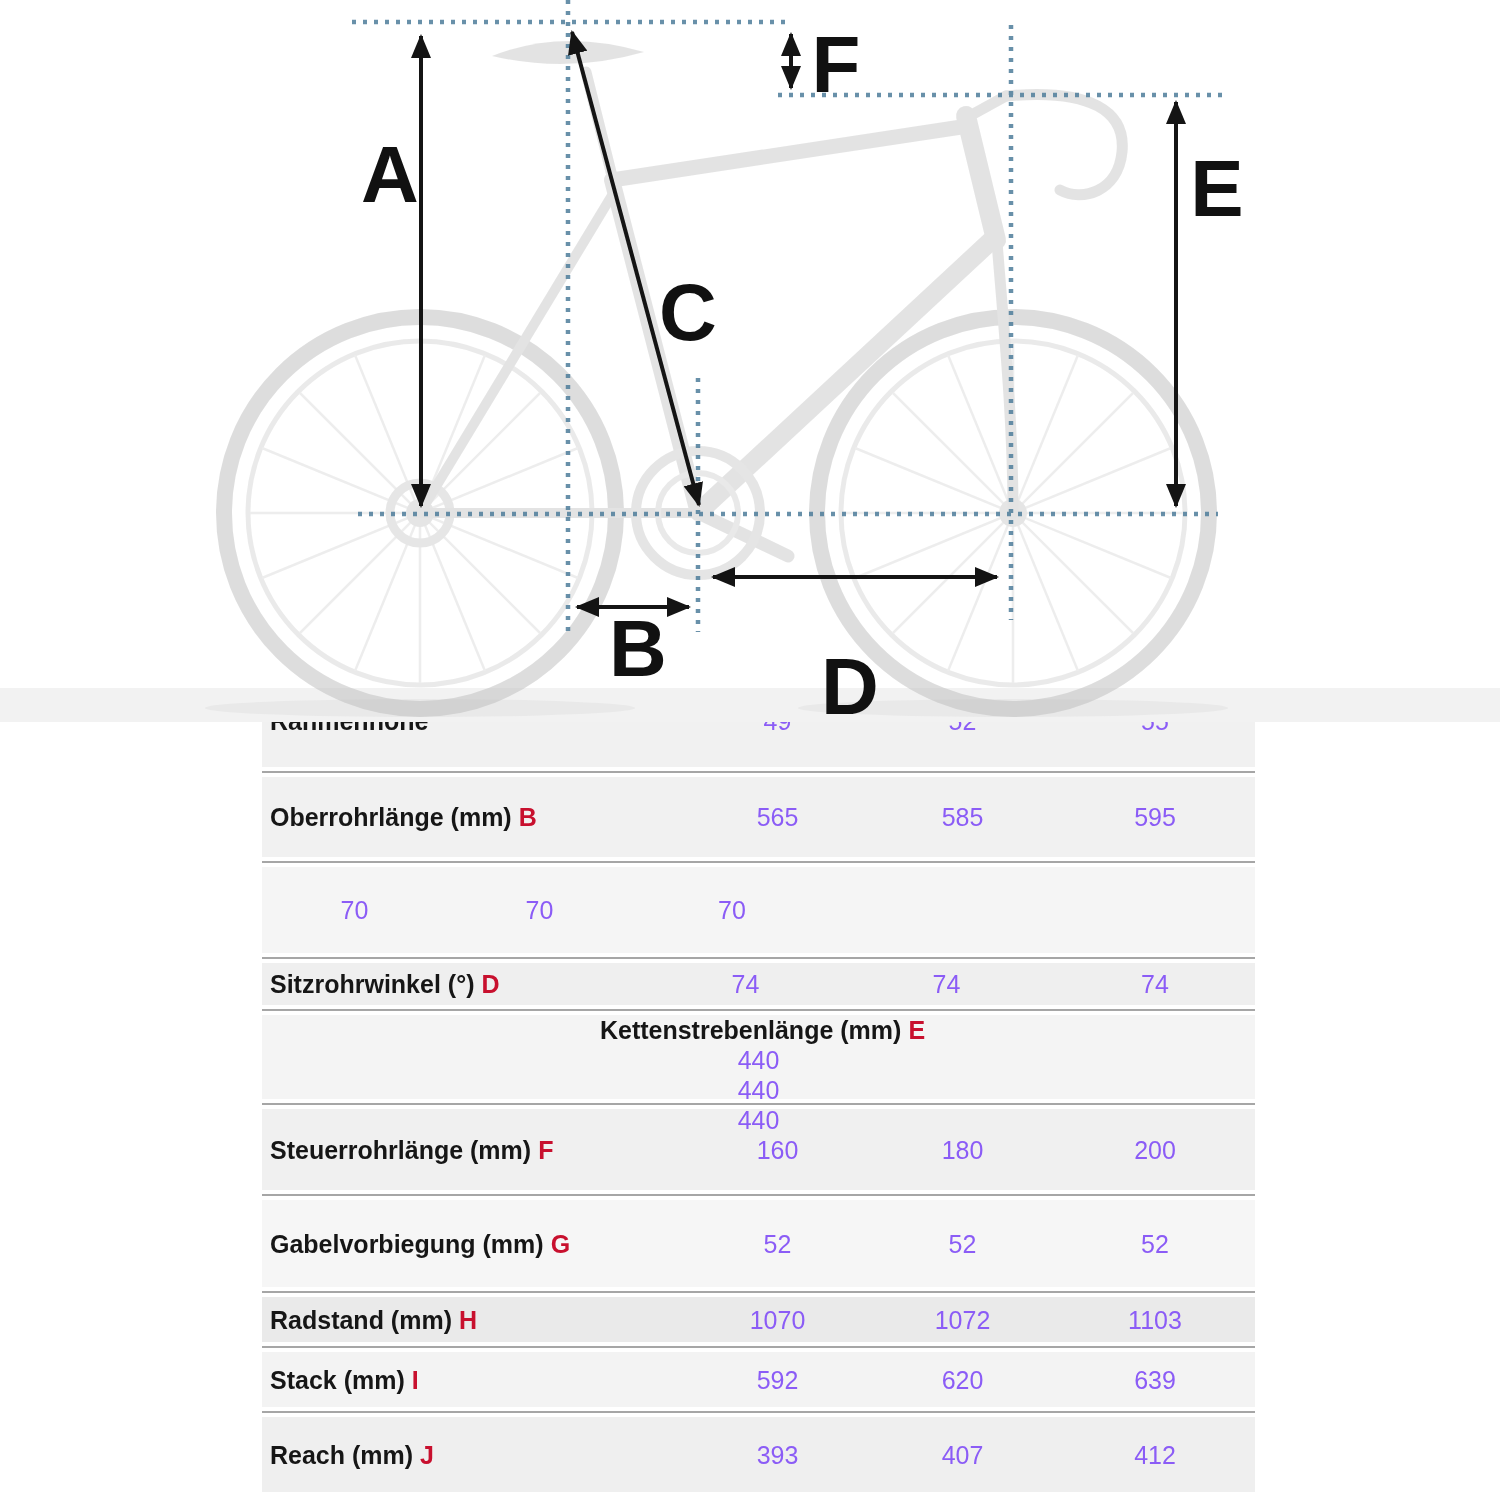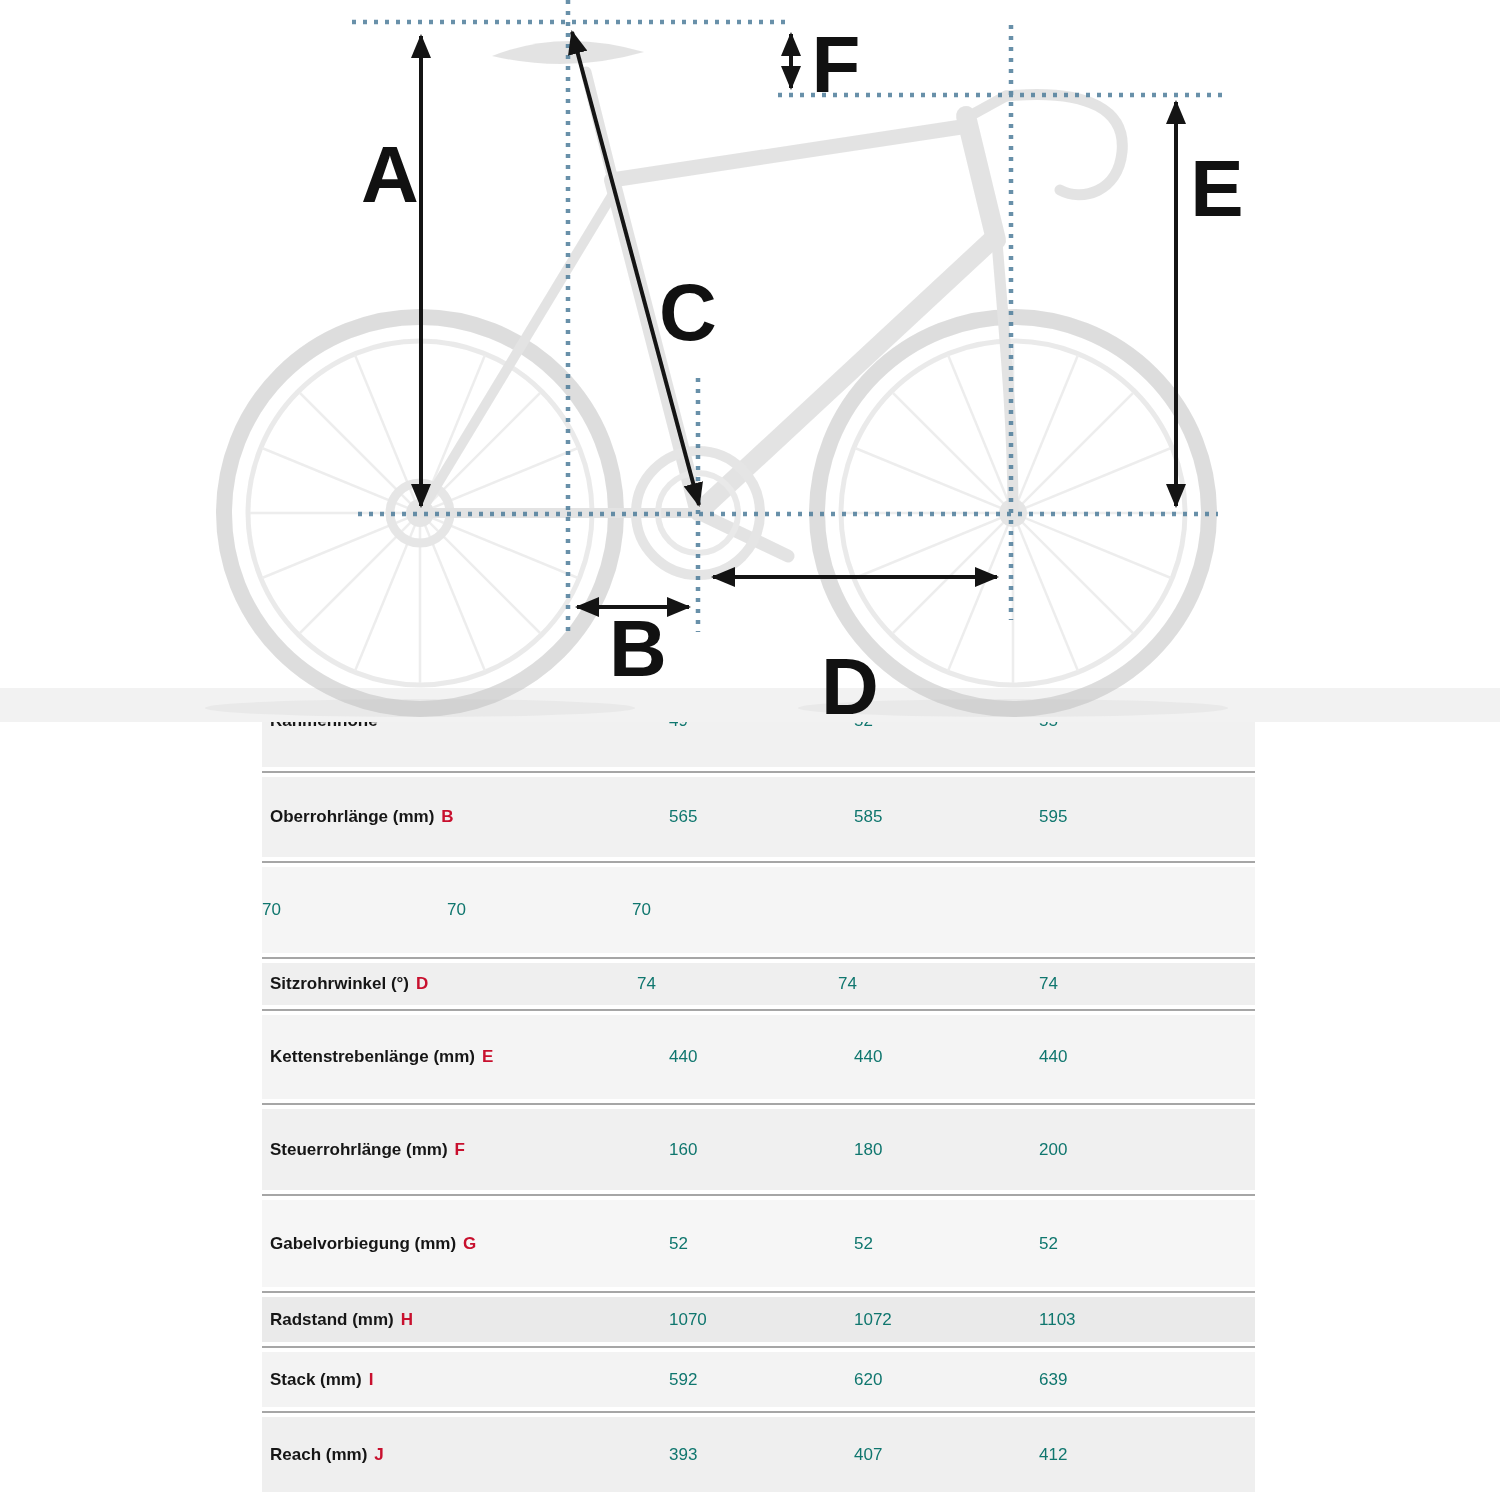--- a/index.html
+++ b/index.html
@@ -5,34 +5,34 @@
   html,body{margin:0;padding:0;background:#ffffff;}
   .stage{
     position:relative;width:1500px;height:1500px;background:#ffffff;
     font-family:"Liberation Sans",sans-serif;color:#141414;overflow:hidden;
   }
   .diagram{position:relative;width:1500px;height:722px;background:#ffffff;}
   .diagram svg{display:block;}
   .dim-label{font-family:"Liberation Sans",sans-serif;font-weight:bold;fill:#111111;font-size:80px;}
 
   .spec-table{margin-left:262px;width:993px;}
-  .row{display:flex;align-items:center;padding-right:16px;box-sizing:border-box;
-       font-size:17px;line-height:30px;}
+  .row{display:flex;align-items:center;box-sizing:border-box;
+       font-size:25px;line-height:30px;}
   .row .lbl{flex:1;padding-left:8px;font-weight:bold;color:#161616;white-space:nowrap;}
   .row .ltr{font-weight:bold;margin-left:7px;}
-  .row .v{width:185px;text-align:left;font-weight:normal;color:#0f766e;}
+  .row .v{width:185px;text-align:center;font-weight:normal;color:#8b5cf6;}
   .row .v:last-child{width:200px;}
   .sep{height:10px;background:linear-gradient(to bottom,#ffffff 0px,#ffffff 4px,#a6a6a6 4px,#a6a6a6 6px,#ffffff 6px,#ffffff 10px);}
   
   .r1{height:45px;background:#f1f1f1;align-items:flex-start;overflow:hidden;}
   .r1 > *{margin-top:-16px;}
   .r2{height:80px;background:#f1f1f1;}
   .r3{height:86px;background:#f5f5f5;}
   .r4{height:42px;background:#efefef;gap:16px;}
-  .r5{height:84px;background:#f4f4f4;}
+  .r5{height:84px;background:#f4f4f4;flex-direction:column;}
   .r6{height:81px;background:#f0f0f0;}
   .r7{height:87px;background:#f6f6f6;}
   .r8{height:45px;background:#eaeaea;}
   .r9{height:55px;background:#f3f3f3;}
   .r10{height:75px;background:#efefef;}
 </style>
 </head>
 <body>
 
 <div class="stage">

